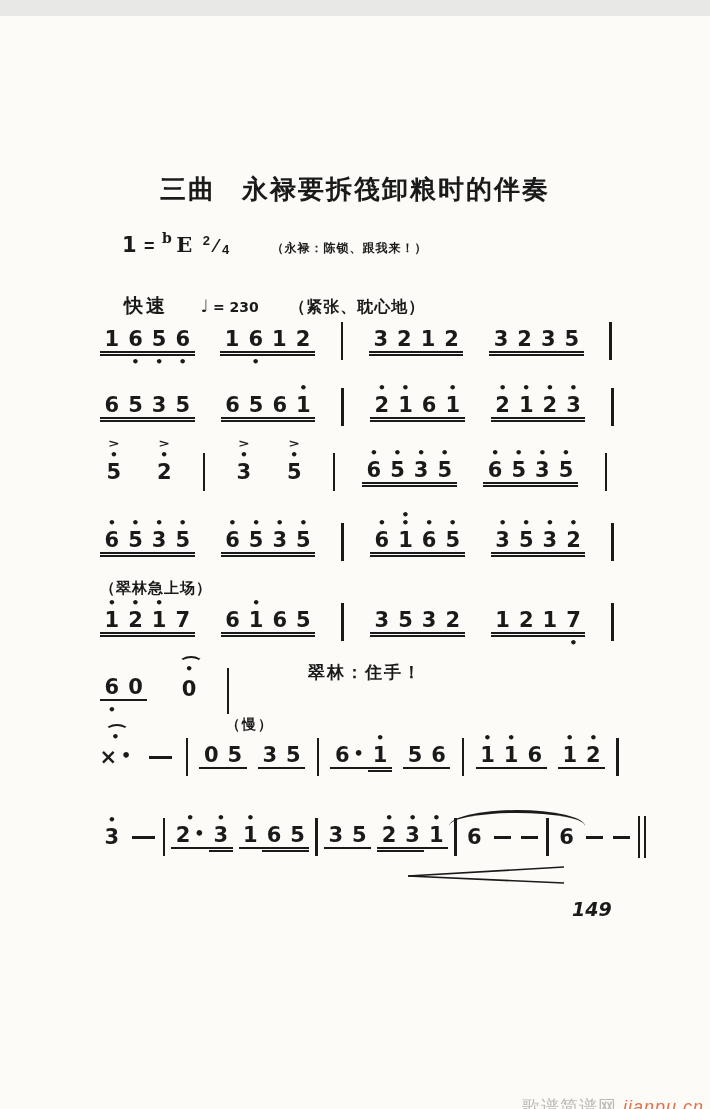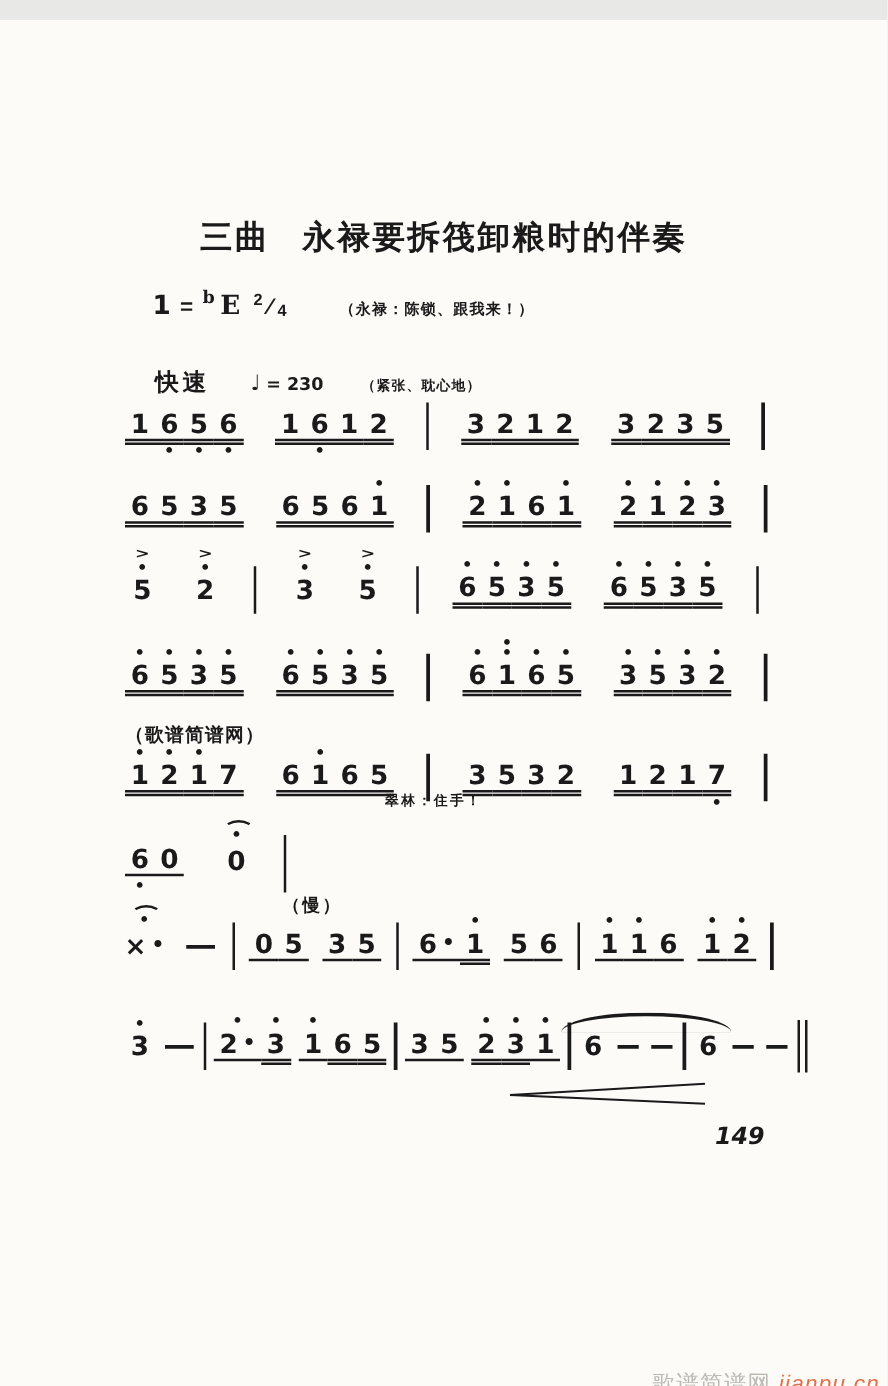--- a/index.html
+++ b/index.html
@@ -17,25 +17,25 @@
   .keyline .letter{font-size:21px;font-family:"DejaVu Serif",serif;margin-right:6px;}
   .keyline .frac{font-size:16px;}
   .keyline .fn{vertical-align:7px;font-size:13px;}
   .keyline .fs{font-size:18px;}
   .keyline .fd{vertical-align:-2px;font-size:13px;}
   .keyline .kann{font-size:12px;margin-left:38px;letter-spacing:1px;}
   .tempoline{position:absolute;top:277px;left:124px;white-space:nowrap;font-weight:bold;}
   .tempoline .spd{font-size:19px;letter-spacing:3px;}
   .tempoline .nsym{font-size:17px;margin-left:28px;font-family:"DejaVu Sans",sans-serif;}
   .tempoline .tval{font-size:14px;font-family:"DejaVu Sans",sans-serif;}
-  .tempoline .mood{font-size:11px;margin-left:26px;letter-spacing:1px;}
+  .tempoline .mood{font-size:16px;margin-left:26px;letter-spacing:1px;}
 
   
   .stage{position:absolute;top:563px;left:100px;font-size:15px;font-weight:bold;letter-spacing:1px;}
-  .dialogue{position:absolute;top:617px;left:308px;font-size:11px;font-weight:bold;letter-spacing:2px;}
+  .dialogue{position:absolute;top:645px;left:308px;font-size:17px;font-weight:bold;letter-spacing:2px;}
   .slow{position:absolute;top:700px;left:226px;font-size:14px;font-weight:bold;letter-spacing:2px;}
   .pageno{position:absolute;top:882px;left:572px;font-size:19px;font-weight:bold;font-style:italic;
           font-family:"DejaVu Sans",sans-serif;}
   .watermark{position:absolute;top:1079px;right:6px;font-size:18px;letter-spacing:1px;}
   .wm-site{color:#bdbab4;}
   .wm-domain{color:#e0714a;font-style:italic;}
 
   
   .mline{position:absolute;display:flex;align-items:flex-end;}
   .sb{justify-content:space-between;}
@@ -101,21 +101,21 @@
     <span class="kann">（永禄：陈锁、跟我来！）</span>
   </div>
 
   <div class="tempoline">
     <span class="spd">快速</span>
     <span class="nsym">♩</span>
     <span class="tval">= 230</span>
     <span class="mood">（紧张、耽心地）</span>
   </div>
 
-  <div class="stage">（歌谱简谱网）</div>
+  <div class="stage">（翠林急上场）</div>
   <div class="dialogue">翠林：住手！</div>
   <div class="slow">（慢）</div>
 
   <div>
       <div class="mline ml0 sb">
         <span class="g">
           <span class="n u2"><span class="dg">1</span></span>
           <span class="n u2"><span class="lo">•</span><span class="dg">6</span></span>
           <span class="n u2"><span class="lo">•</span><span class="dg">5</span></span>
           <span class="n u2"><span class="lo">•</span><span class="dg">6</span></span>

